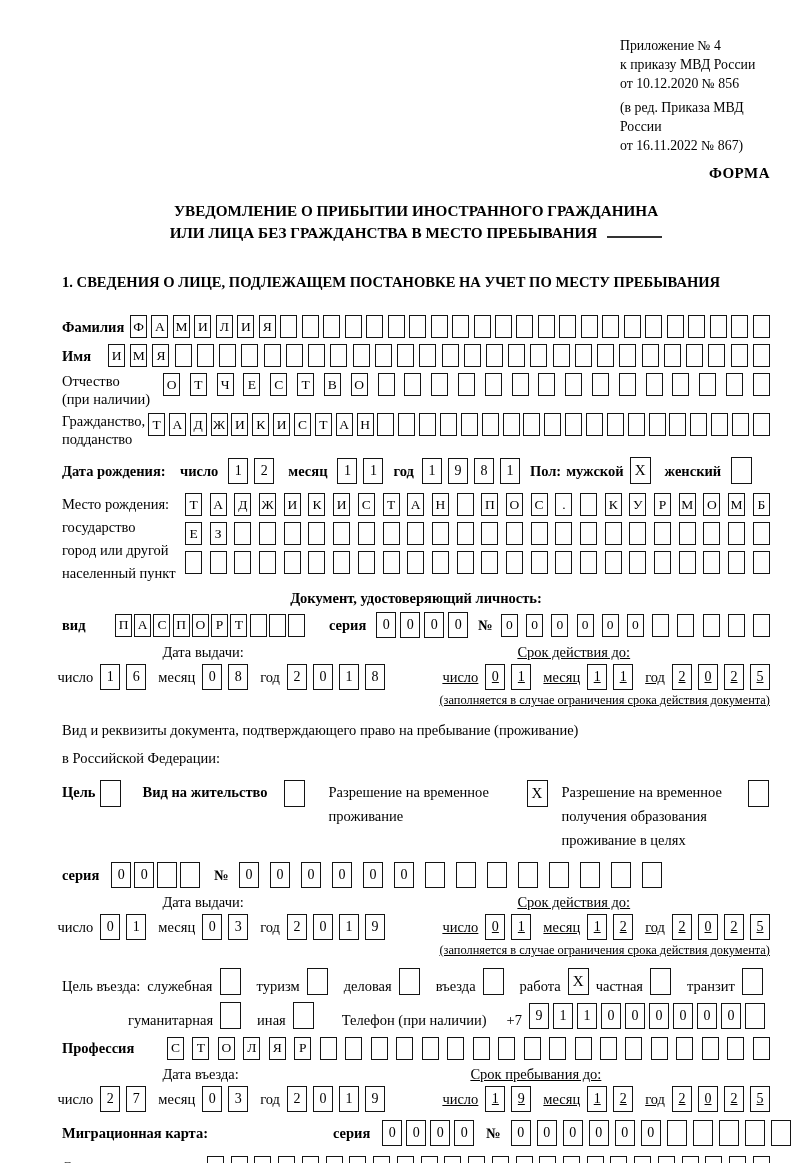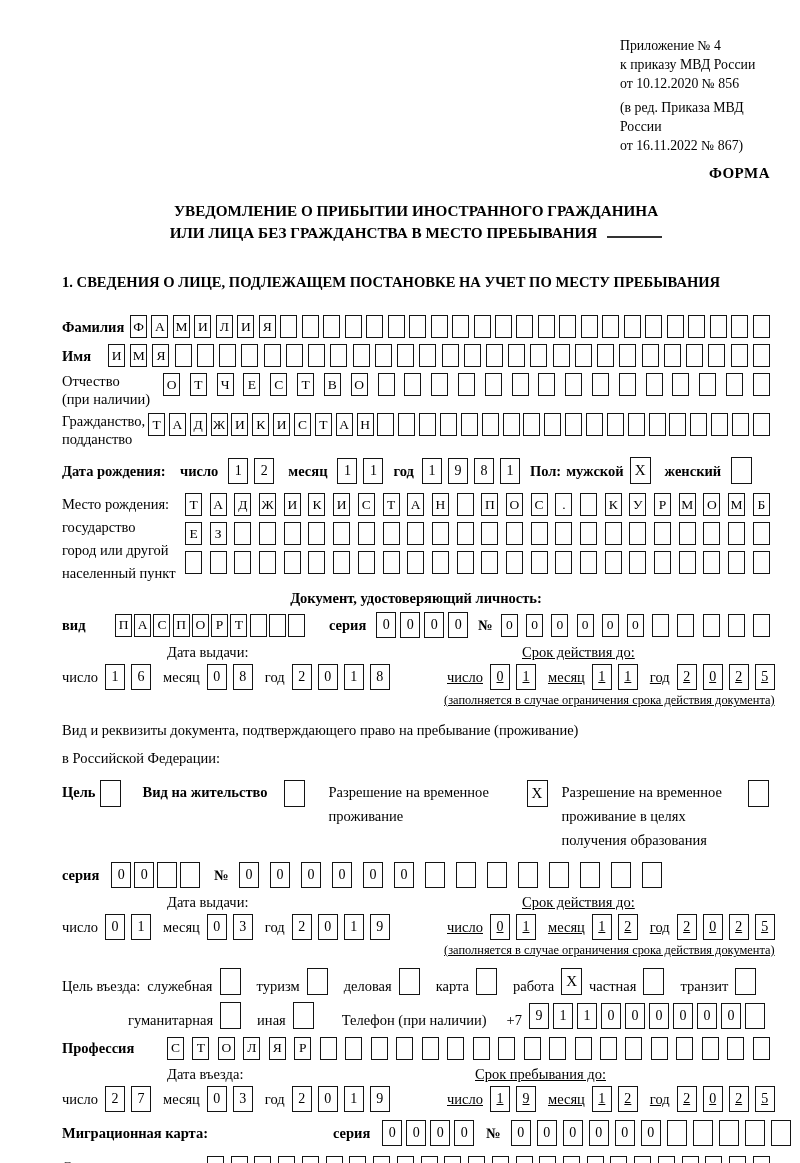--- a/index.html
+++ b/index.html
@@ -36,21 +36,21 @@
   .dcell { width:20px; height:26px; font-size:14px; }
   .g3 { gap:3px; } .g4 { gap:4px; } .g6 { gap:6px; } .g11 { gap:11px; }
 
   .chk {
     display:inline-flex; align-items:center; justify-content:center;
     width:21px; height:27px; border:1.7px solid #141414; flex:none;
     font-size:15px;
   }
 
   
-  .dates { display:flex; margin-top:6px; }
+  .dates { display:flex; margin-top:6px;justify-content:flex-end; }
   .dcol-l { width:345px; flex:none; }
   .dcol-r { flex:1;text-decoration:underline; }
   .dtitle { font-size:14.5px; margin-bottom:3px; }
   .dgroup { display:flex; align-items:center; }
   .dgroup .w { margin-right:7px; }
   .dgroup .sp { margin-left:12px; }
   .foot { text-align:right; font-size:12.4px; margin-top:3px; }
 
   
   .optrow { display:flex; align-items:flex-start; margin-top:8px; }
@@ -442,22 +442,22 @@
     <span class="chk" style="margin-left:4px"></span>
     <span class="lbl" style="margin-left:22px">Вид на жительство</span>
     <span class="chk" style="margin-left:16px"></span>
     <div class="optlines" style="margin-left:24px; width:190px">
       <div>Разрешение на временное</div>
       <div>проживание</div>
     </div>
     <span class="chk" style="margin-left:8px">X</span>
     <div class="optlines" style="margin-left:14px; width:178px">
       <div>Разрешение на временное</div>
+      <div>получения образования</div>
       <div>проживание в целях</div>
-      <div>получения образования</div>
     </div>
     <span class="chk" style="margin-left:8px"></span>
   </div>
 
   <div class="frow" style="align-items:center; margin-top:10px;">
     <span class="lbl" style="margin-right:12px">серия</span>
     <div class="cells-gap g3">
         <span class="dcell">0</span>
         <span class="dcell">0</span>
         <span class="dcell"></span>
@@ -531,21 +531,21 @@
   </div>
 
   <div class="visit-line" style="margin-top:10px">
     <span class="w">Цель въезда:</span>
     <span class="w">служебная</span>
     <span class="chk"></span>
     <span class="w">туризм</span>
     <span class="chk"></span>
     <span class="w">деловая</span>
     <span class="chk"></span>
-    <span class="w">карта</span>
+    <span class="w">въезда</span>
     <span class="chk"></span>
     <span class="w">работа</span>
     <span class="chk" style="margin-right:7px">X</span>
     <span class="w">частная</span>
     <span class="chk"></span>
     <span class="w">транзит</span>
     <span class="chk" style="margin-right:0"></span>
   </div>
   <div class="visit-line">
     <span class="w" style="margin-left:66px">гуманитарная</span>

